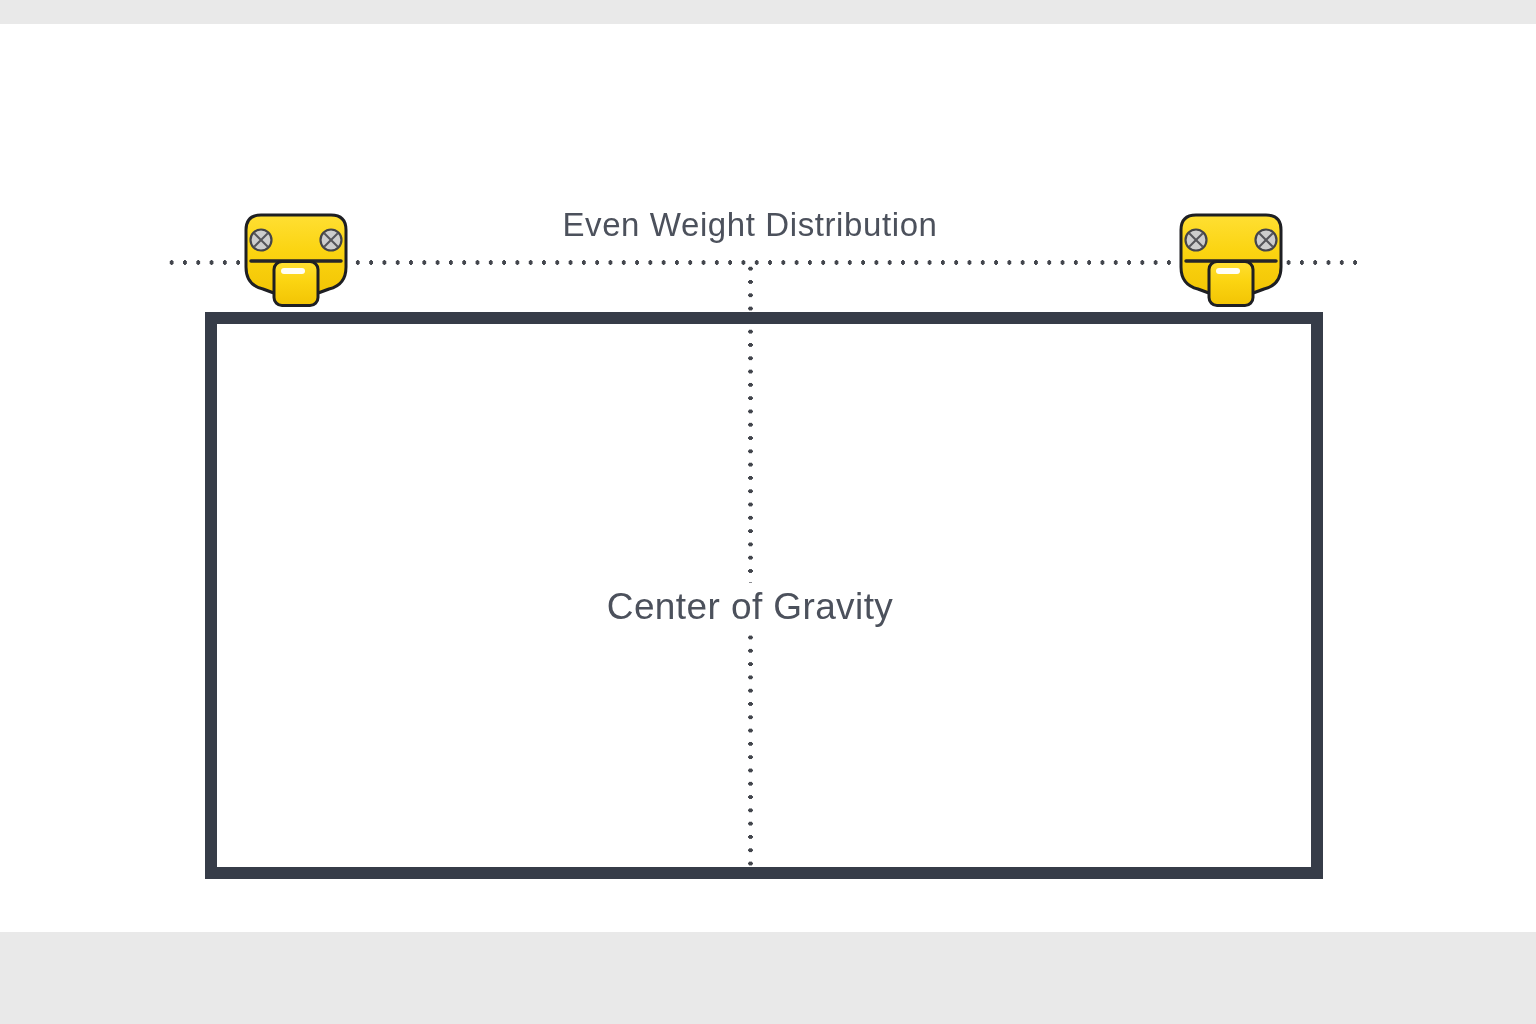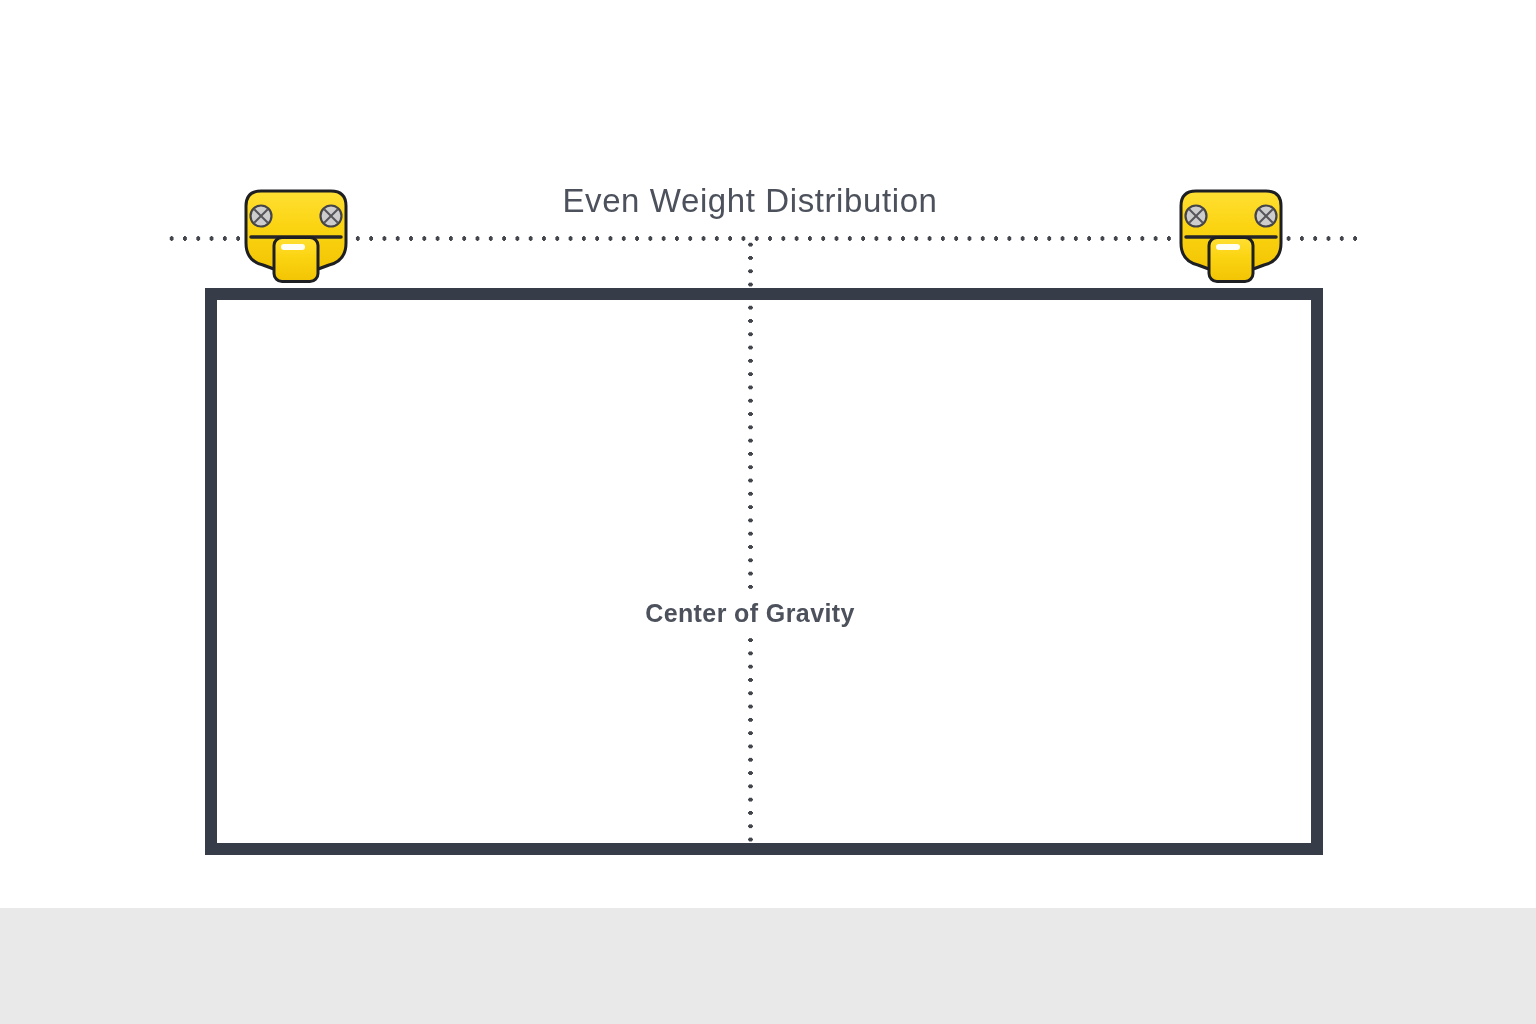--- a/index.html
+++ b/index.html
@@ -16,20 +16,21 @@
   html,body{width:100%;height:100%;}
   body{
     background:#e9e9e9;
     font-family:"Liberation Sans","DejaVu Sans",sans-serif;
   }
   .canvas{
     position:relative;
     width:1536px;height:908px;
     background:var(--bg);
     overflow:hidden;
+    margin-top:24px;
   }
   .title{
     position:absolute;
     left:750px;top:182px;
     transform:translateX(-50%);
     font-size:33px;
     letter-spacing:0.6px;
     color:var(--text);
     white-space:nowrap;
     font-weight:400;
@@ -55,29 +56,29 @@
   
   .panel{
     position:absolute;
     left:205px;top:288px;
     width:1118px;height:567px;
     border:12px solid var(--panel-border);
     background:var(--bg);
   }
   .cog-label{
     position:absolute;
-    left:750px;top:596px;
+    left:750px;top:559px;
     transform:translateX(-50%);
     background:var(--bg);
     padding:3px 9px;
-    font-size:25px;
+    font-size:37px;
     letter-spacing:0.4px;
     color:var(--text);
     white-space:nowrap;
-    font-weight:700;
+    font-weight:400;
   }
   .clamp{
     position:absolute;
     width:120px;height:100px;
   }
   #clamp-left{left:236px;top:185px;}
   #clamp-right{left:1171px;top:185px;}
   .clamp svg{display:block;width:100%;height:100%;}
 </style>
 </head>

